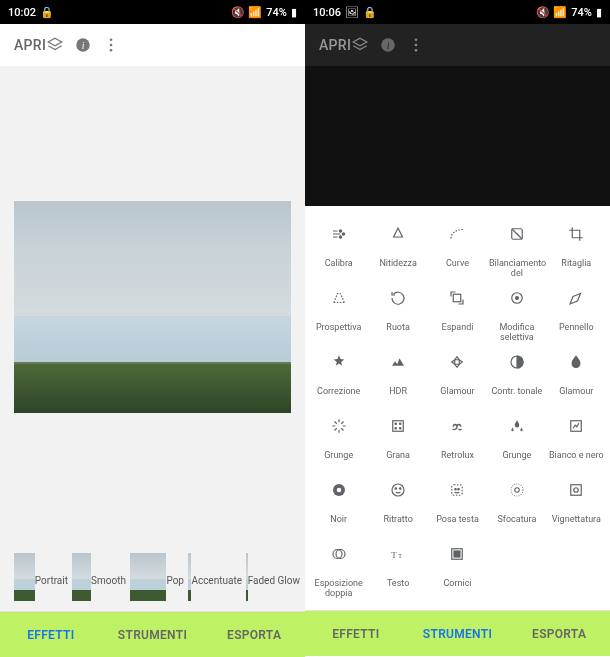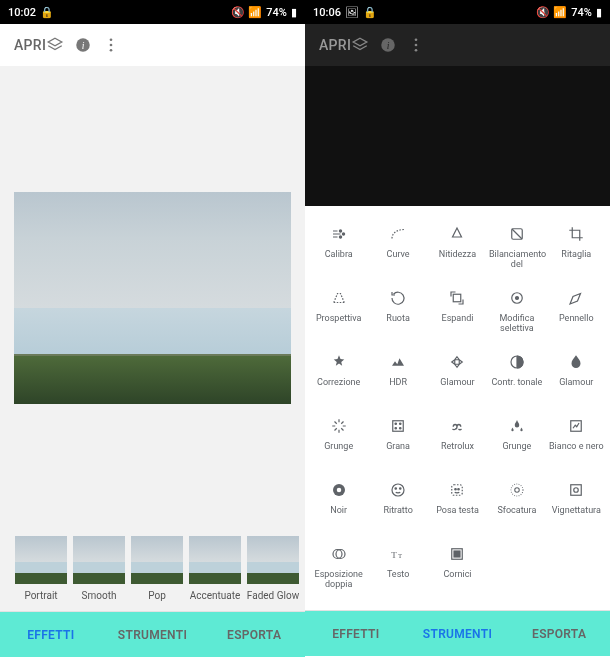--- a/index.html
+++ b/index.html
@@ -72,32 +72,32 @@
   .sky { flex: 55; background: linear-gradient(#b9c6cf,#c8d2d7 40%,#d5dbde); }
   .water { flex: 22; background: linear-gradient(#c6d6de,#b7cdd8); }
   .land { flex: 23; background: linear-gradient(#4e6a3a,#2e4428); border-top: 2px solid #6b7a5a; }
   
   .strip {
     display: flex;
     gap: 4px;
     padding: 6px 6px 0 14px;
     overflow: hidden;
   }
-  .thumb { display: flex; flex-direction: column; align-items: center; width: 54px; flex: 0 0 auto; }
+  .thumb { display: flex; flex-direction: row; align-items: center; width: 54px; flex: 0 0 auto; }
   .thumb .tph {
     width: 52px; height: 48px; display:flex; flex-direction:column;
   }
   .thumb .tph .s { flex:55; background:linear-gradient(#b9c6cf,#d5dbde); }
   .thumb .tph .w { flex:22; background:#bdd1da; }
   .thumb .tph .l { flex:23; background:#3e5a32; }
   .thumb .lbl { font-size: 10px; color: #555; margin-top: 6px; white-space: nowrap; }
   
   .tabs {
     height: 46px;
-    background: #5eead4;
+    background: #bef264;
     border-top: 1px solid #e2e2e2;
     display: flex;
     margin-top: 10px;
   }
   .tab { flex:1; display:flex; align-items:center; justify-content:center; font-size: 12px; font-weight: 600; color:#666; letter-spacing:0.3px; }
   .tab.active { color:#1a73e8; }
   
   .dark-top { height: 140px; background: #111; }
   .sheet {
     background: #fff;
@@ -107,21 +107,21 @@
   }
   .tool-grid {
     display: grid;
     grid-template-columns: repeat(5, 1fr);
     gap: 2px 0;
     padding: 18px 4px 4px 4px;
   }
   .tool {
     display:flex; flex-direction:column; align-items:center; justify-content:flex-start;
     height: 62px;
-    gap: 5px;
+    gap: 14px;
     cursor: pointer;
   }
   .tool .ic { color:#5f6368; height: 20px; display:flex; align-items:center; justify-content:center; }
   .tool .tl { font-size: 9px; color:#5f6368; text-align:center; line-height: 1.15; max-width: 56px; }
   .right .tabs { margin-top: 0; }
   svg { display: block; }
 </style>
 </head>
 <body>
 
@@ -268,32 +268,32 @@
               <circle cx="14" cy="8" r="1.5" fill="#5f6368"></circle>
               <circle cx="18" cy="12" r="1.5" fill="#5f6368"></circle>
               <circle cx="14" cy="16" r="1.5" fill="#5f6368"></circle>
             </svg>
           </div>
           <div class="tl">Calibra</div>
         </div>
         <div class="tool">
           <div class="ic">
             <svg width="18" height="18" viewBox="0 0 24 24" stroke="#5f6368" fill="none" stroke-width="1.6">
+              <path d="M12 4l-6 12h12z"></path>
+            </svg>
+          </div>
+          <div class="tl">Nitidezza</div>
+        </div>
+        <div class="tool">
+          <div class="ic">
+            <svg width="18" height="18" viewBox="0 0 24 24" stroke="#5f6368" fill="none" stroke-width="1.6">
               <path d="M4 18c0-8 8-12 16-12" stroke-dasharray="2 2"></path>
             </svg>
           </div>
           <div class="tl">Curve</div>
-        </div>
-        <div class="tool">
-          <div class="ic">
-            <svg width="18" height="18" viewBox="0 0 24 24" stroke="#5f6368" fill="none" stroke-width="1.6">
-              <path d="M12 4l-6 12h12z"></path>
-            </svg>
-          </div>
-          <div class="tl">Nitidezza</div>
         </div>
         <div class="tool">
           <div class="ic">
             <svg width="18" height="18" viewBox="0 0 24 24" fill="#5f6368">
               <rect x="5" y="5" width="14" height="14" rx="2" fill="none" stroke="#5f6368" stroke-width="1.6"></rect>
               <path d="M5 5l14 14" stroke="#5f6368" stroke-width="1.6"></path>
             </svg>
           </div>
           <div class="tl">Bilanciamento del</div>
         </div>

